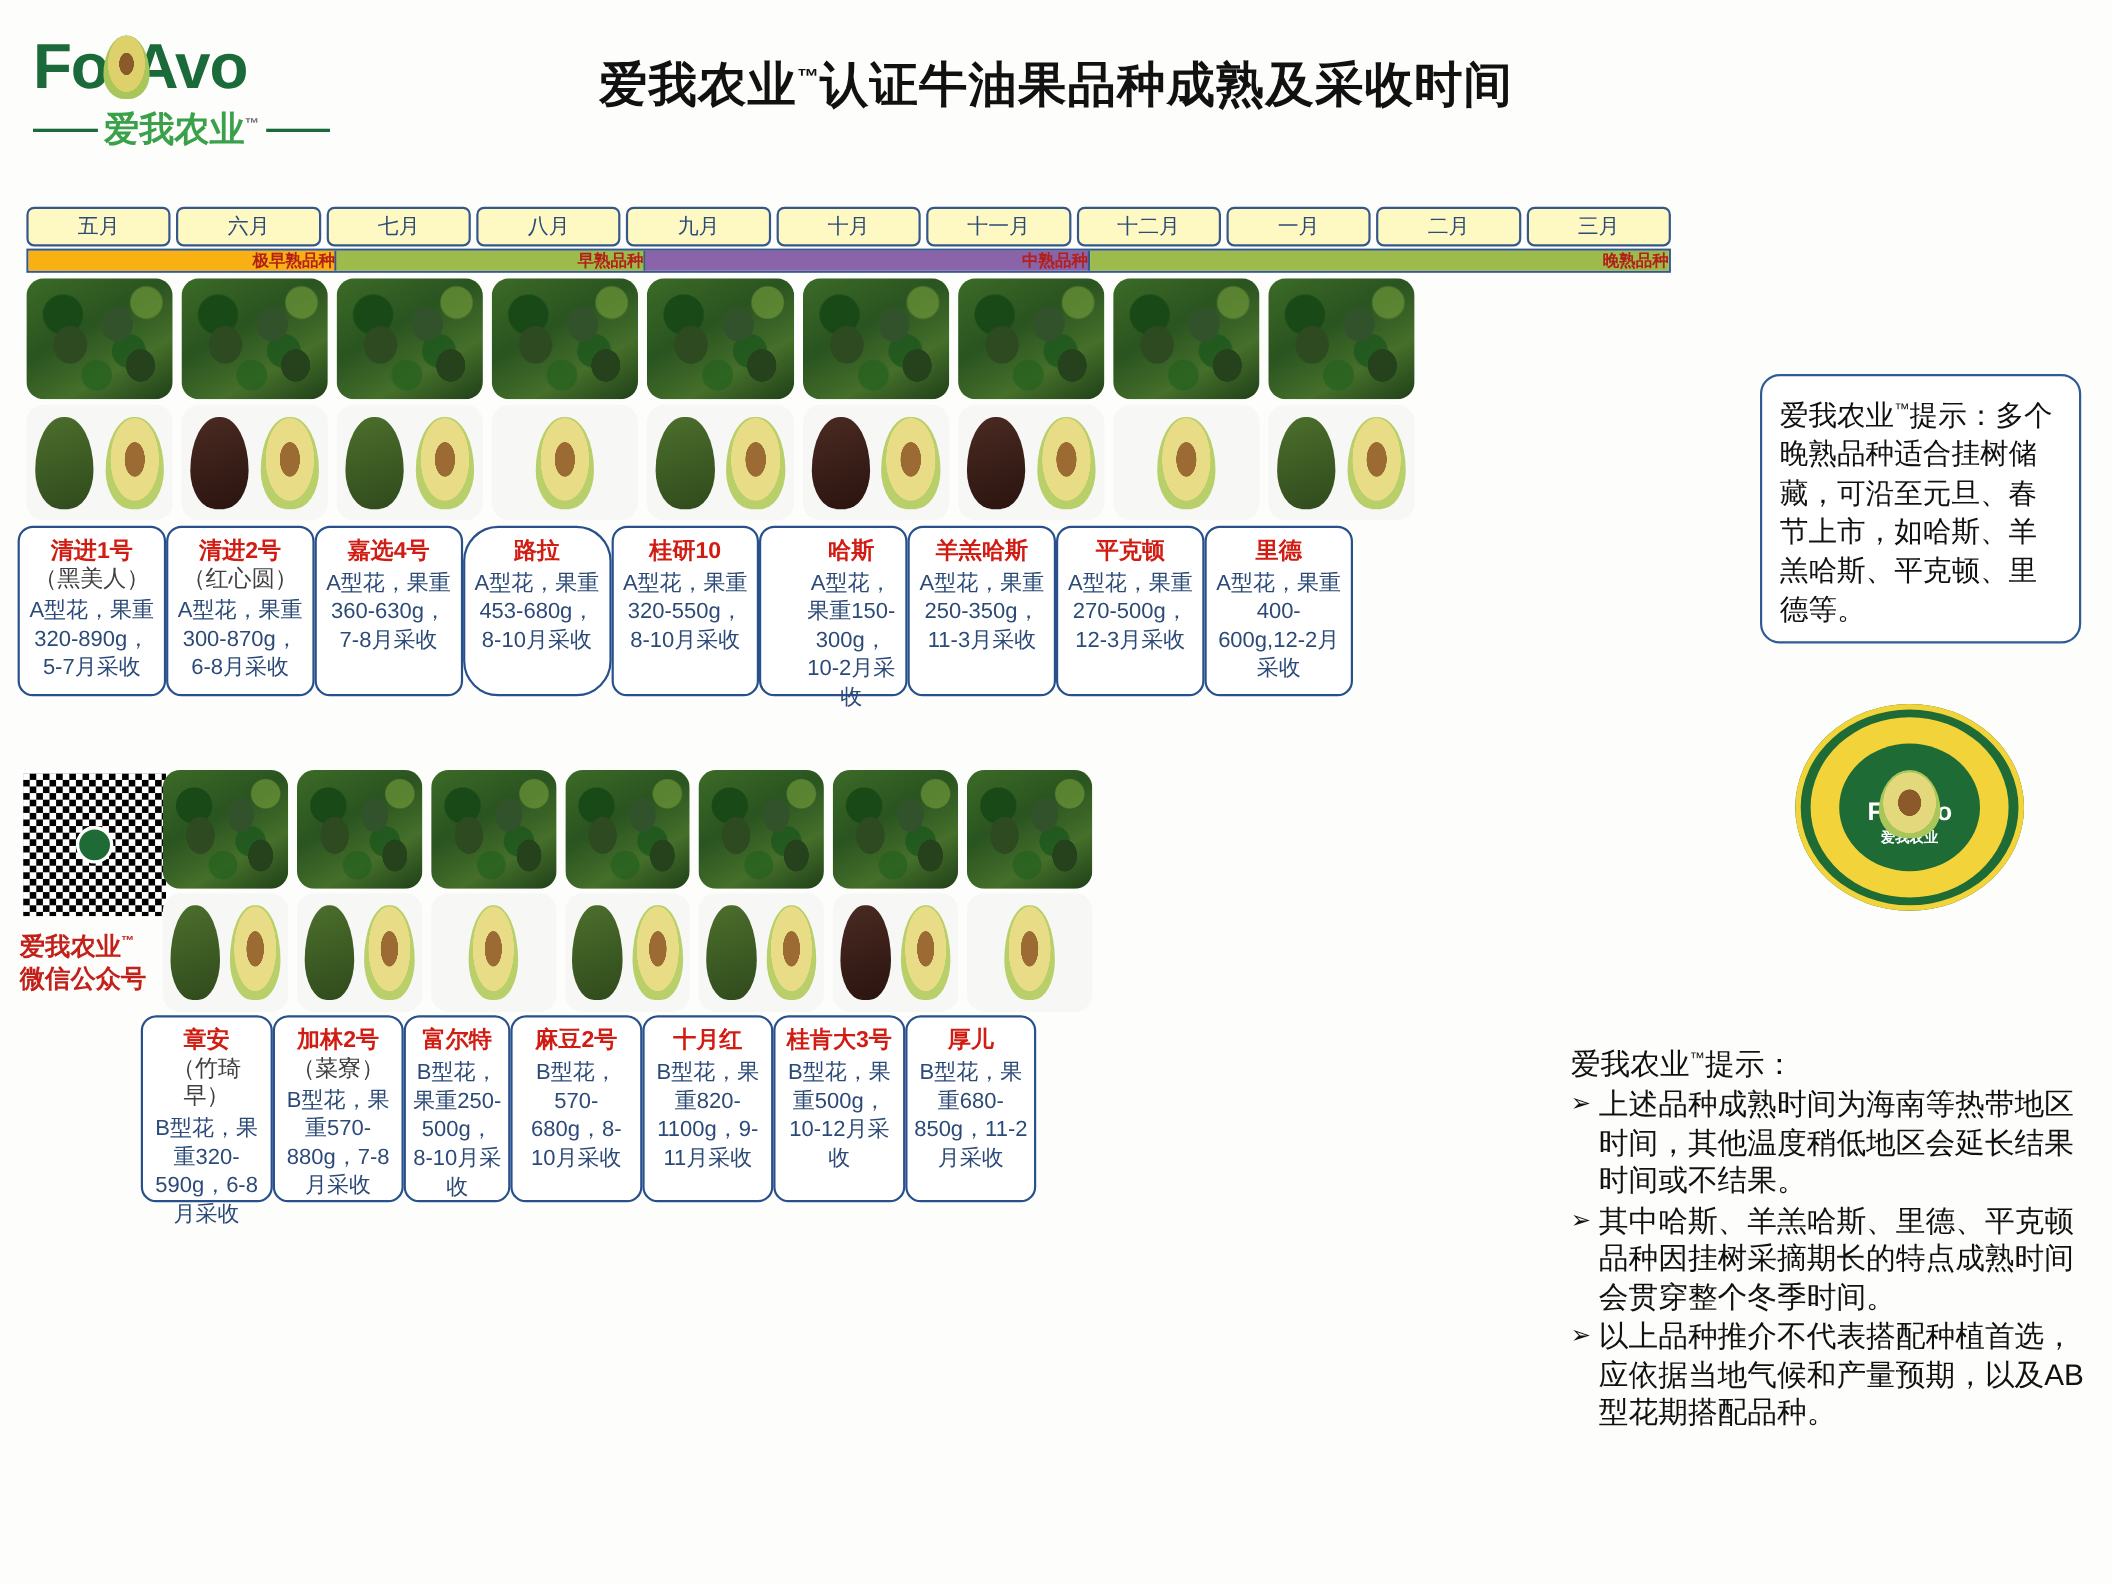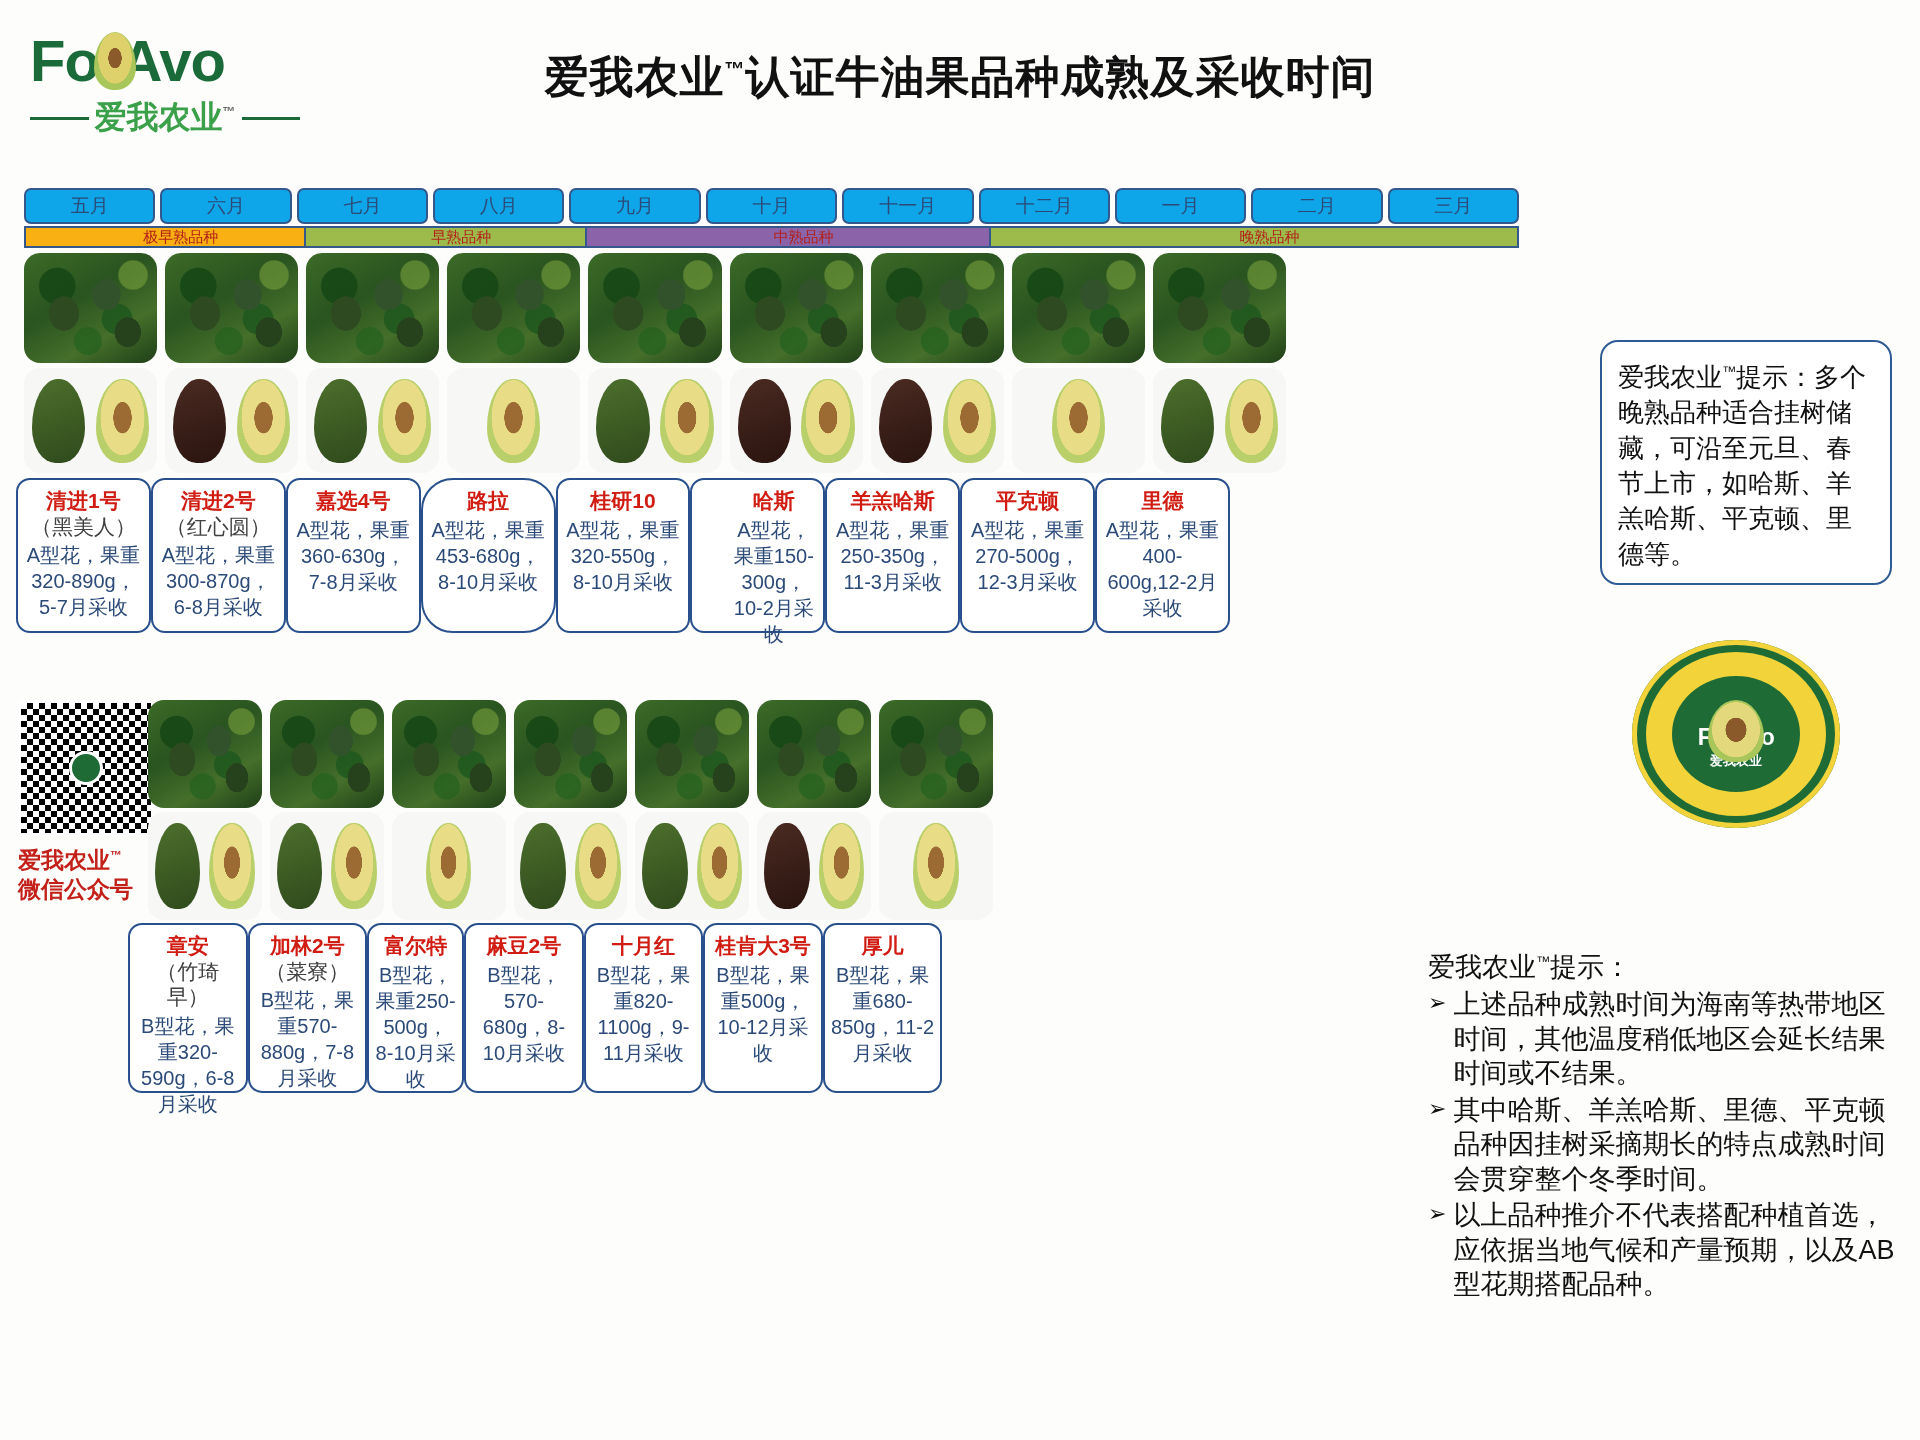--- a/index.html
+++ b/index.html
@@ -31,27 +31,27 @@
     text-align: center; font-size: 44px; font-weight: bold; color: #111;
     letter-spacing: 1px; white-space: nowrap;
   }
   #title sup { font-size: 20px; vertical-align: super; }
 
   
   #months { position: absolute; left: 24px; top: 188px; width: 1495px; height: 36px;
             display: flex; gap: 5px; }
   .month {
     flex: 1; border: 2.5px solid #34578c; border-radius: 7px;
-    background: #0ea5e9; display: flex; align-items: center; justify-content: center;
+    background: #fef9c3; display: flex; align-items: center; justify-content: center;
     font-size: 19px; color: #2c4a78;
   }
   #bands { position: absolute; left: 24px; top: 226px; width: 1495px; height: 22px;
            display: flex; border: 2px solid #34578c; }
-  .band { display: flex; align-items: center; justify-content: center;
-          font-size: 15px; font-weight: normal; color: #b3201a;
+  .band { display: flex; align-items: center; justify-content: flex-end;
+          font-size: 15px; font-weight: bold; color: #b3201a;
           border-right: 2px solid #34578c; padding-left: 31px; }
   .band:last-child { border-right: none; }
 
   
   .photo-row { position: absolute; display: flex; gap: 8px; }
   .photo { border-radius: 16px; overflow: hidden; position: relative; }
   .tree {
     background:
       radial-gradient(circle at 25% 30%, rgba(20,70,20,.85) 0 14%, transparent 15%),
       radial-gradient(circle at 70% 60%, rgba(28,86,28,.8) 0 13%, transparent 14%),

